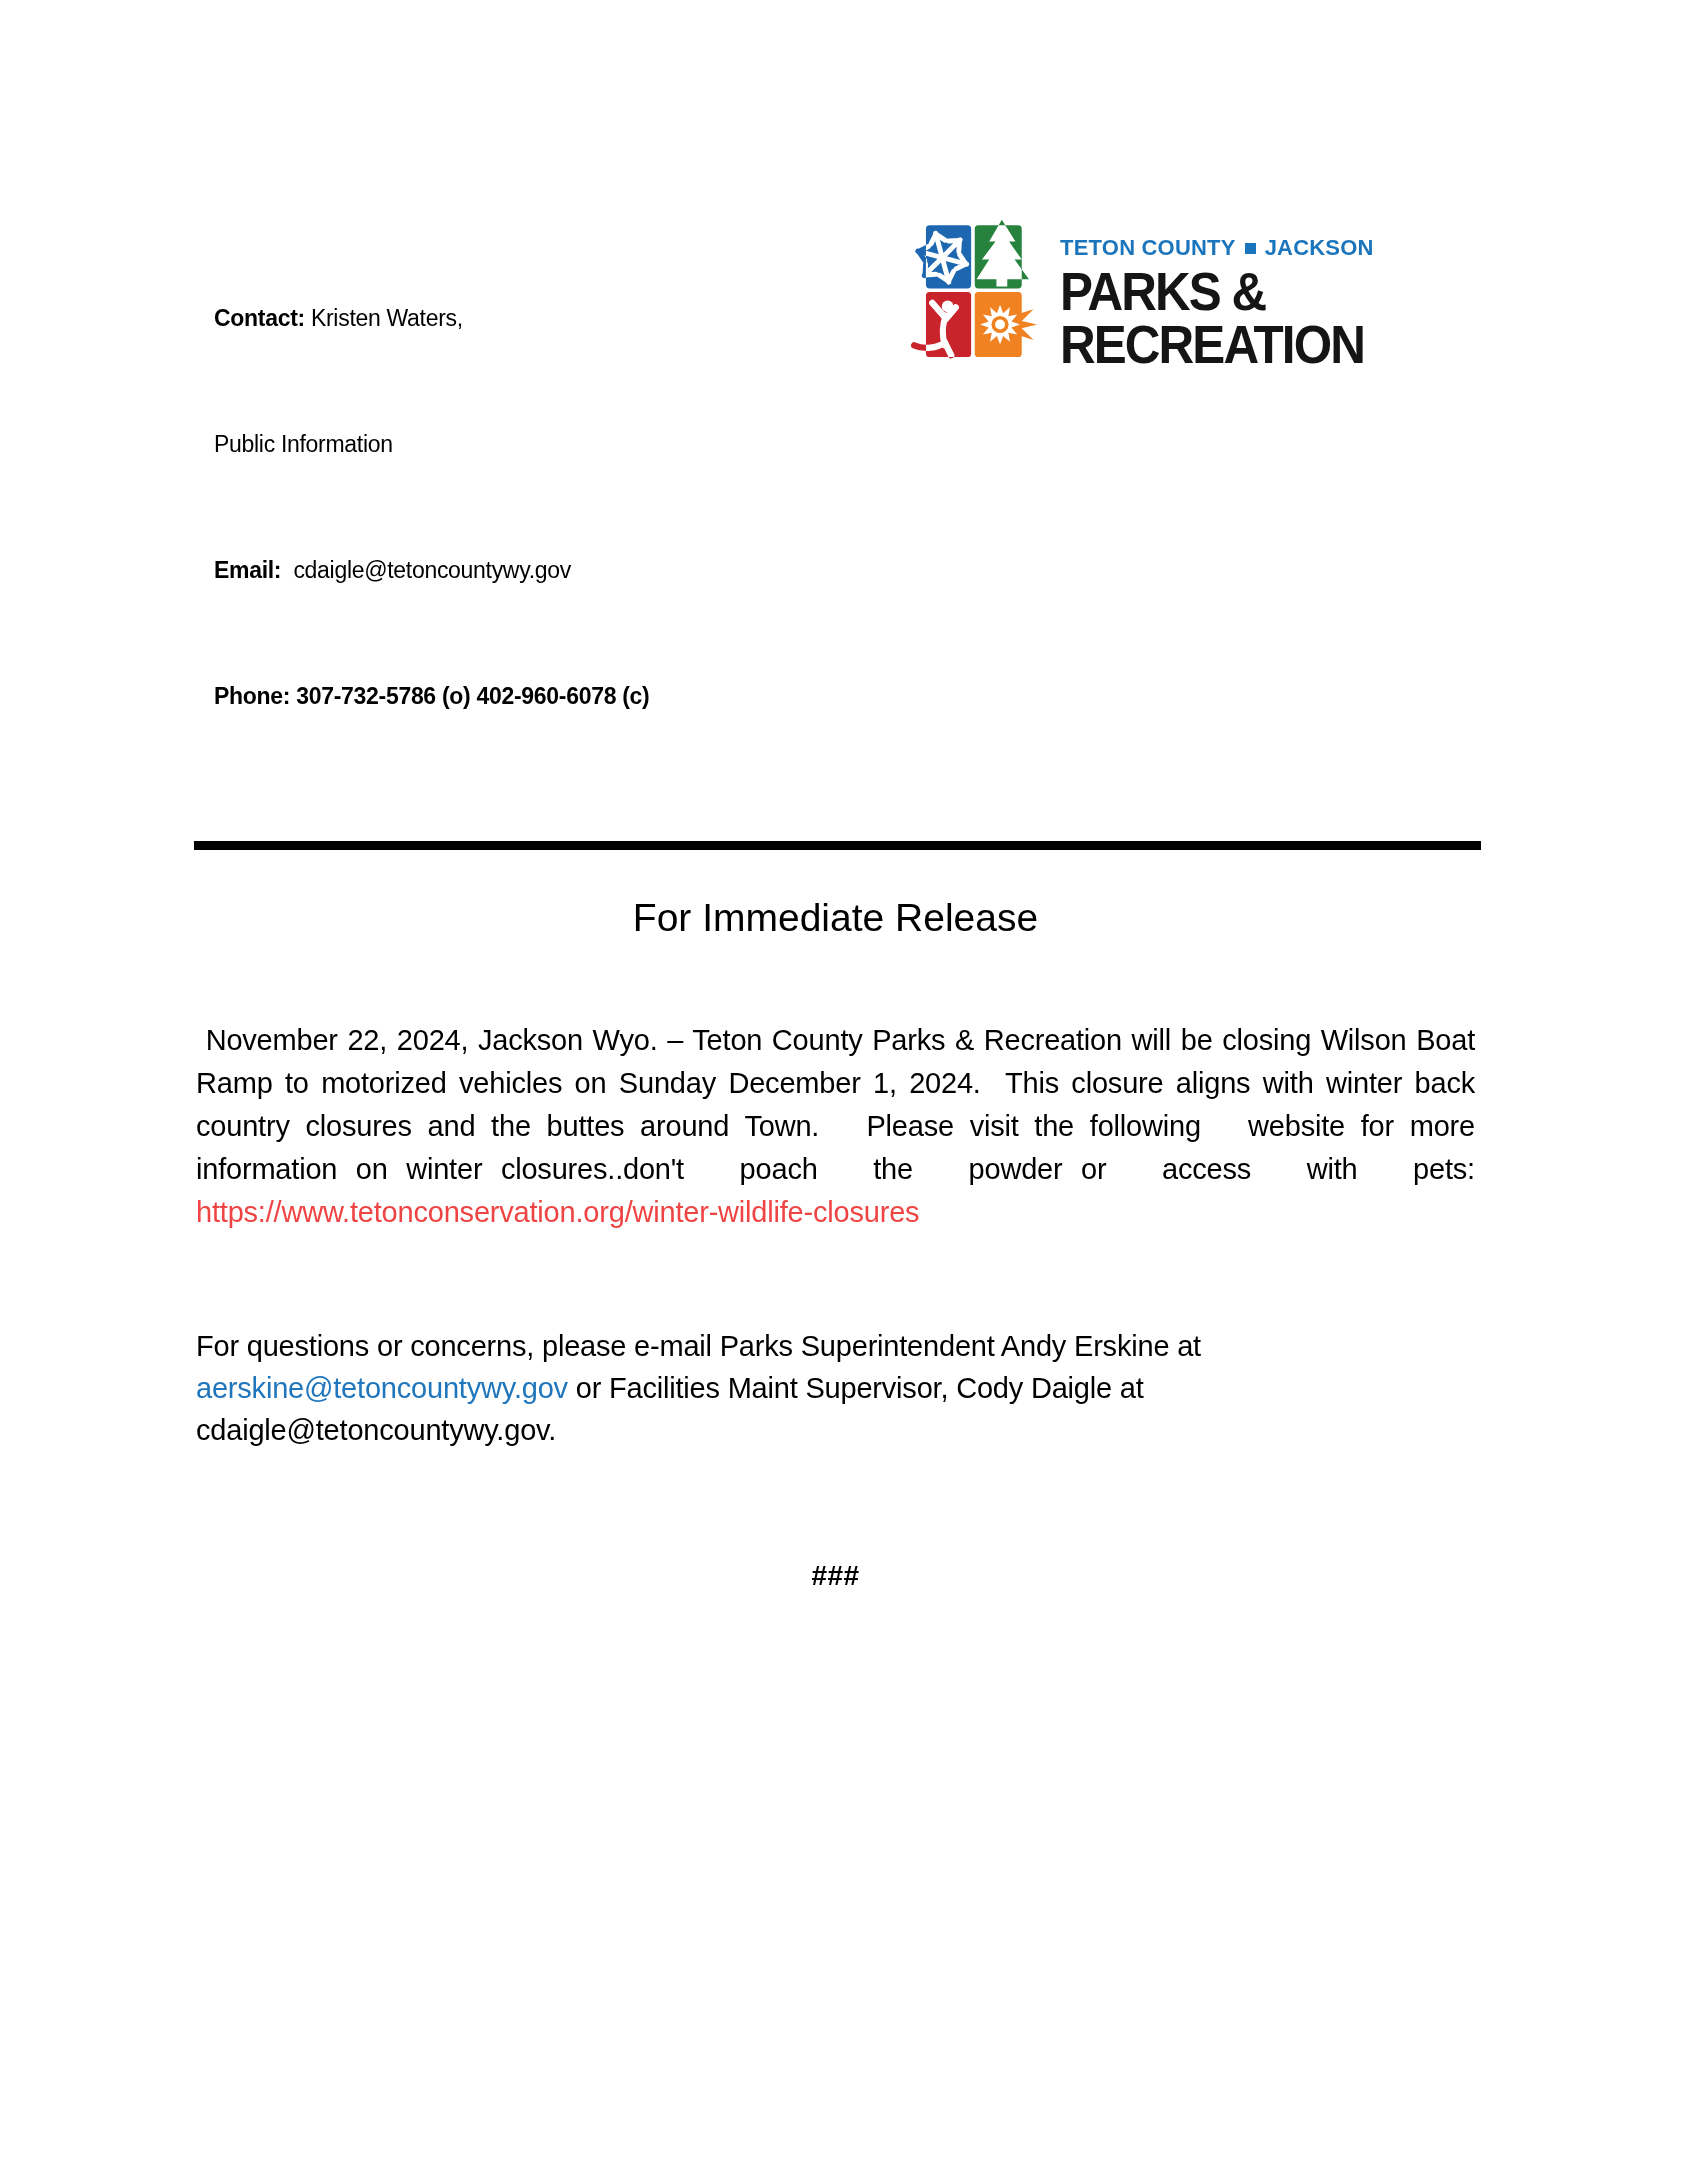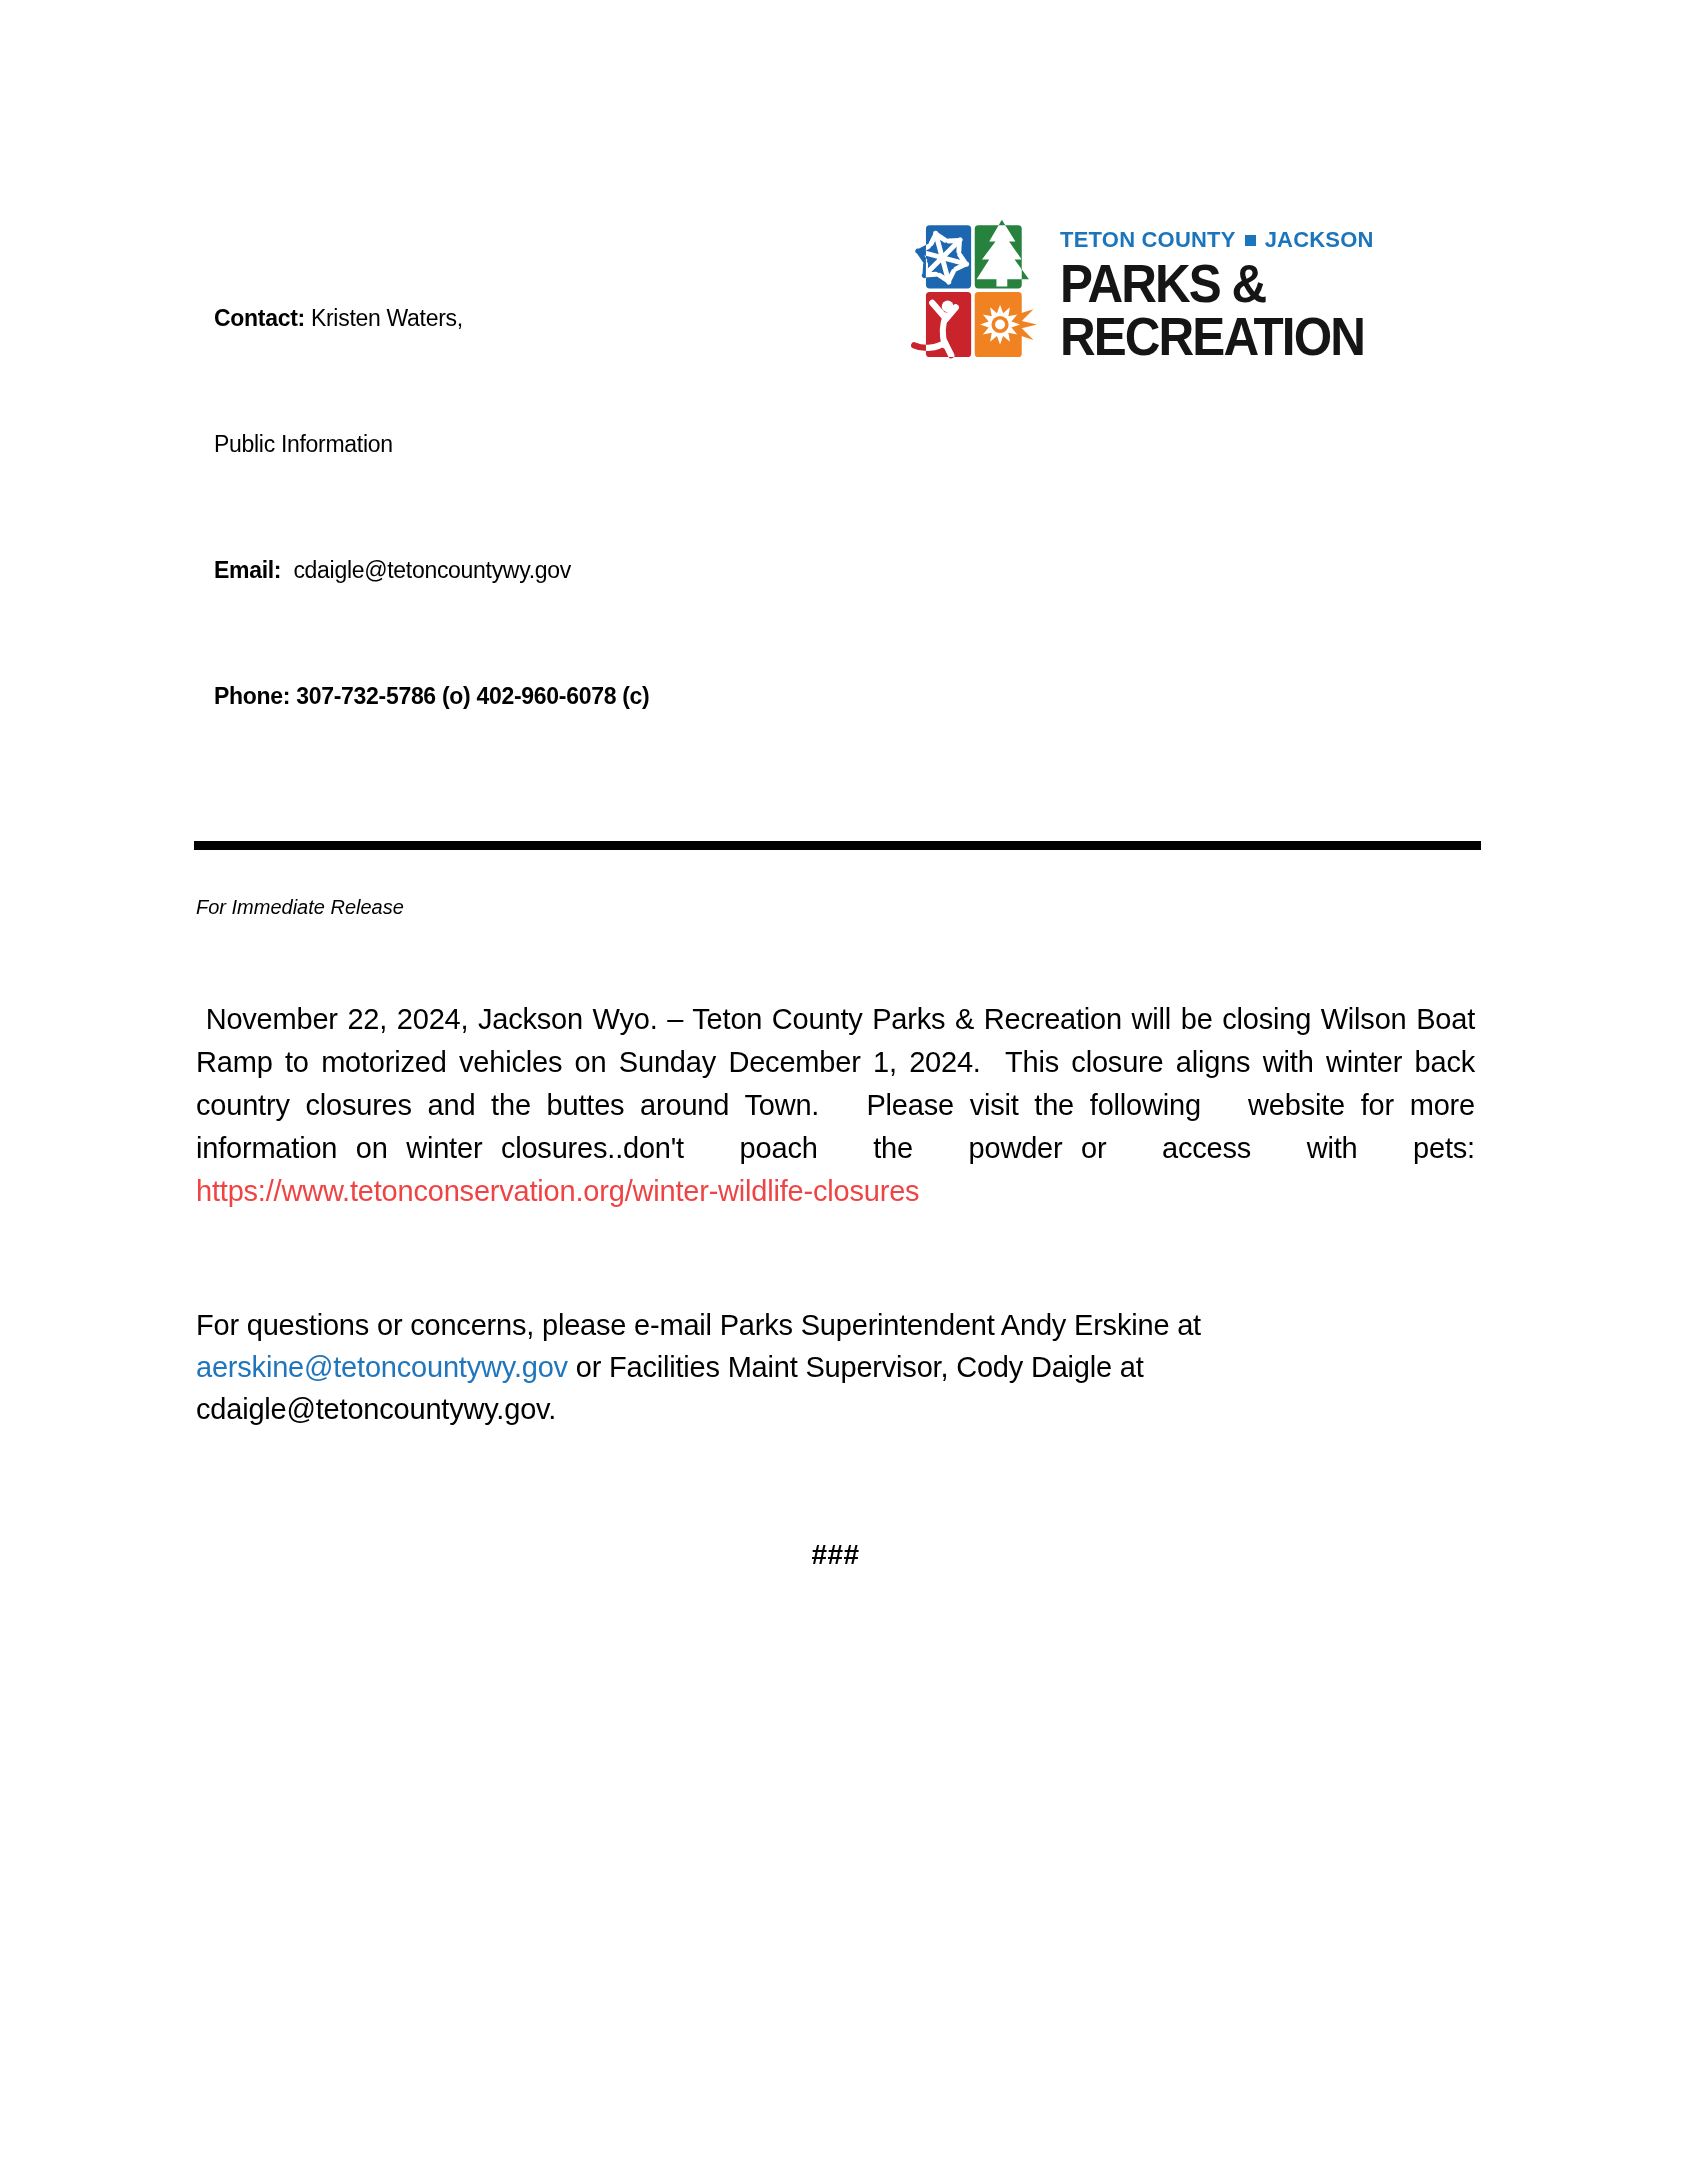--- a/index.html
+++ b/index.html
@@ -27,21 +27,21 @@
     line-height: 42px;
     letter-spacing: -0.3px;
     white-space: pre-wrap;
   }
   .contact-line { min-height: 42px; }
   .b { font-weight: bold; }
 
   
   .logo-block {
     display: flex;
-    align-items: flex-start;
+    align-items: flex-end;
     margin-right: 95px;
     gap: 22px;
     margin-top: 2px;
   }
   .logo-icon svg { display: block; width: 150px; height: 154px; }
   .logo-text { display: flex; flex-direction: column; }
   .logo-tagline {
     display: flex;
     align-items: center;
     gap: 9px;
@@ -70,23 +70,22 @@
     height: 9px;
     background: #000000;
     margin-top: 40px;
     margin-left: -2px;
     margin-right: -6px;
   }
 
   
   .release-line {
     margin-top: 46px;
-    text-align: left;
-    font-style: italic;
-    font-size: 20px;
+    text-align: center;
+    font-size: 39px;
   }
   .headline {
     margin-top: 50px;
     text-align: center;
     font-weight: bold;
     font-size: 50px;
     letter-spacing: -0.5px;
   }
 
   

